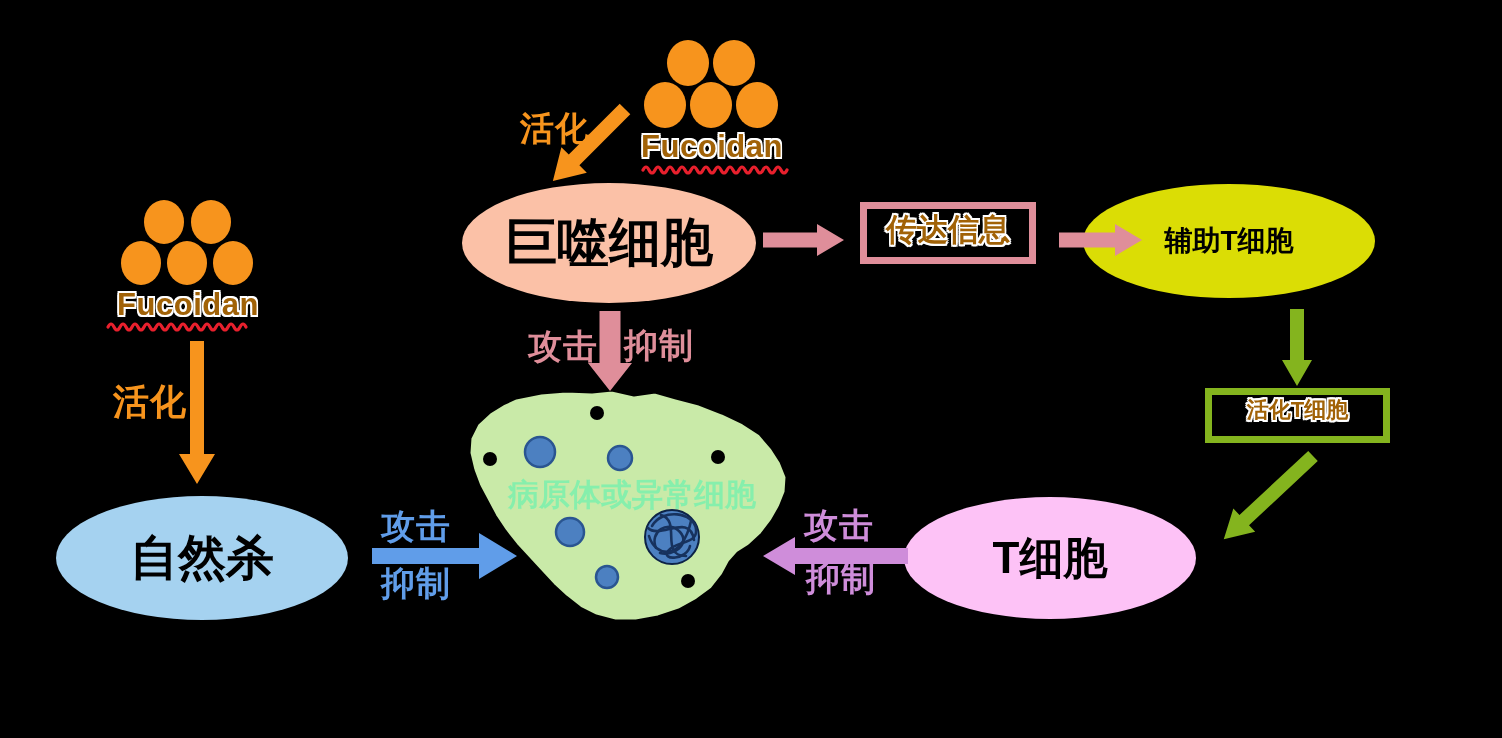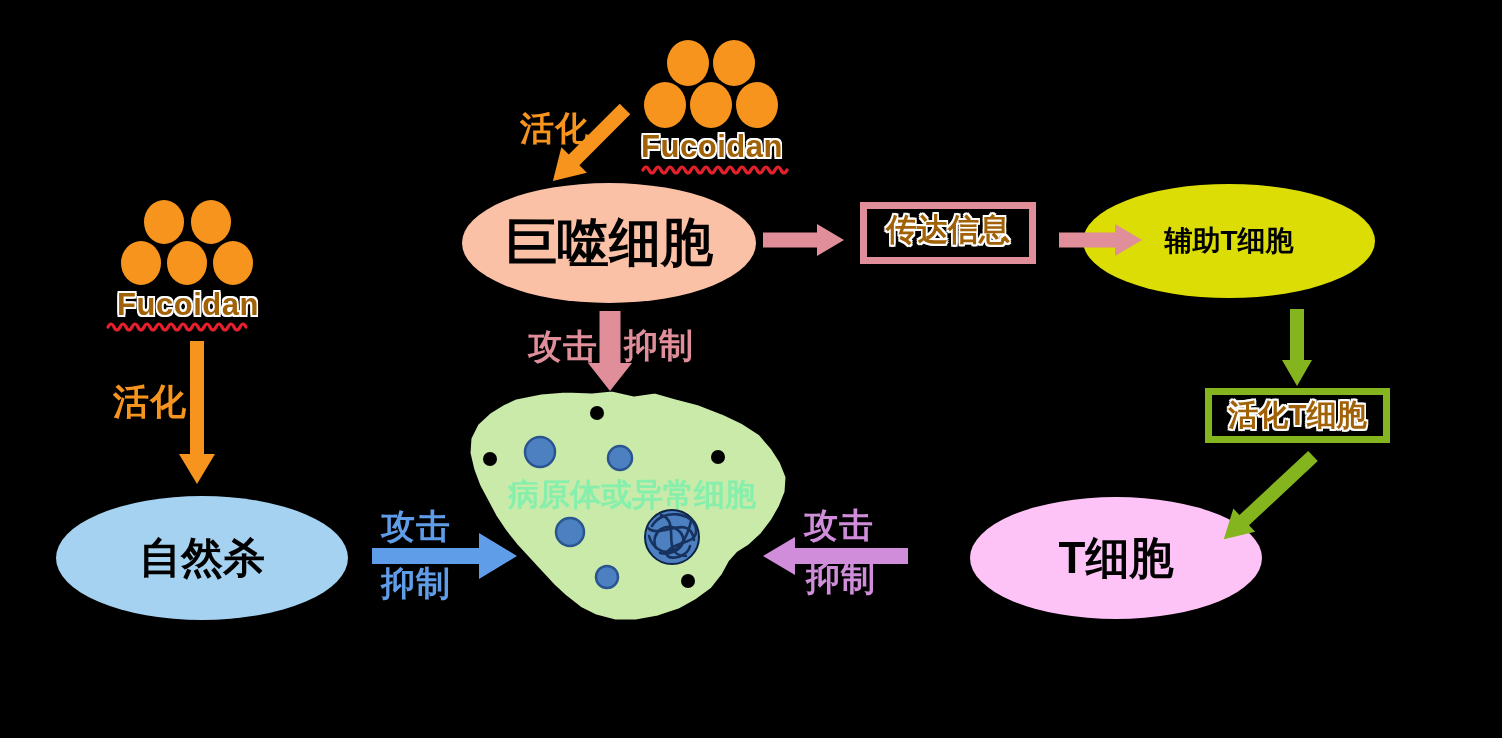--- a/index.html
+++ b/index.html
@@ -116,30 +116,30 @@
 
   <div class="box border-rose" style="left:860px;top:202px;width:176px;height:62px;font-size:31px;">
     <span class="inner-line"></span>
     <span class="outline-text">传达信息</span>
   </div>
 
   <div class="ellipse fill-chartreuse" style="left:1083px;top:184px;width:292px;height:114px;font-size:28px;">
     <span>辅助T细胞</span>
   </div>
 
-  <div class="box border-green" style="left:1205px;top:388px;width:185px;height:55px;font-size:30px;">
+  <div class="box border-green" style="left:1205px;top:388px;width:185px;height:55px;font-size:22px;">
     <span class="inner-line"></span>
     <span class="outline-text">活化T细胞</span>
   </div>
 
-  <div class="ellipse fill-pink" style="left:970px;top:497px;width:292px;height:122px;font-size:44px;">
+  <div class="ellipse fill-pink" style="left:904px;top:497px;width:292px;height:122px;font-size:44px;">
     <span>T细胞</span>
   </div>
 
-  <div class="ellipse fill-bluecell center-text" style="left:56px;top:496px;width:292px;height:124px;font-size:42px;">
+  <div class="ellipse fill-bluecell center-text" style="left:56px;top:496px;width:292px;height:124px;font-size:48px;">
     <div>
       <div>自然杀</div>
     </div>
   </div>
 
   <div class="lbl outline-text" style="left:188px;top:305px;font-size:31px;letter-spacing:0.5px;">Fucoidan</div>
   <div class="lbl outline-text" style="left:712px;top:147px;font-size:31px;letter-spacing:0.5px;">Fucoidan</div>
 
   <div class="lbl c-orange" style="left:150px;top:402px;font-size:36px;">活化</div>
   <div class="lbl c-orange" style="left:555px;top:129px;font-size:34px;">活化</div>

